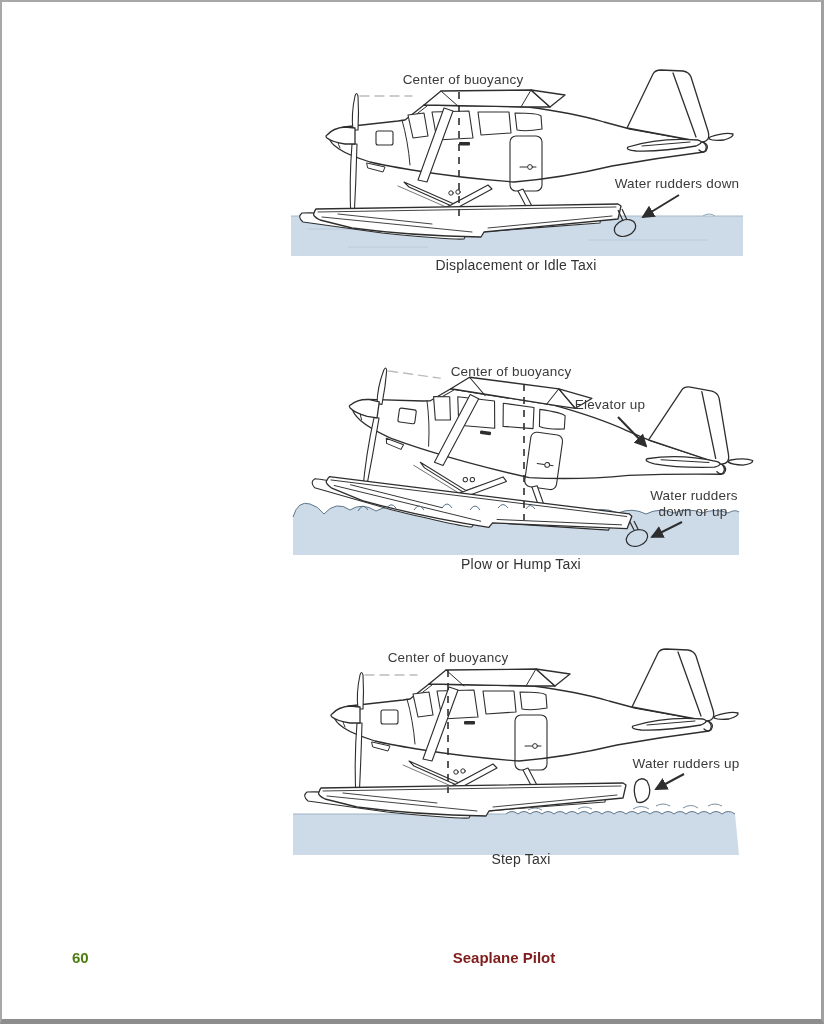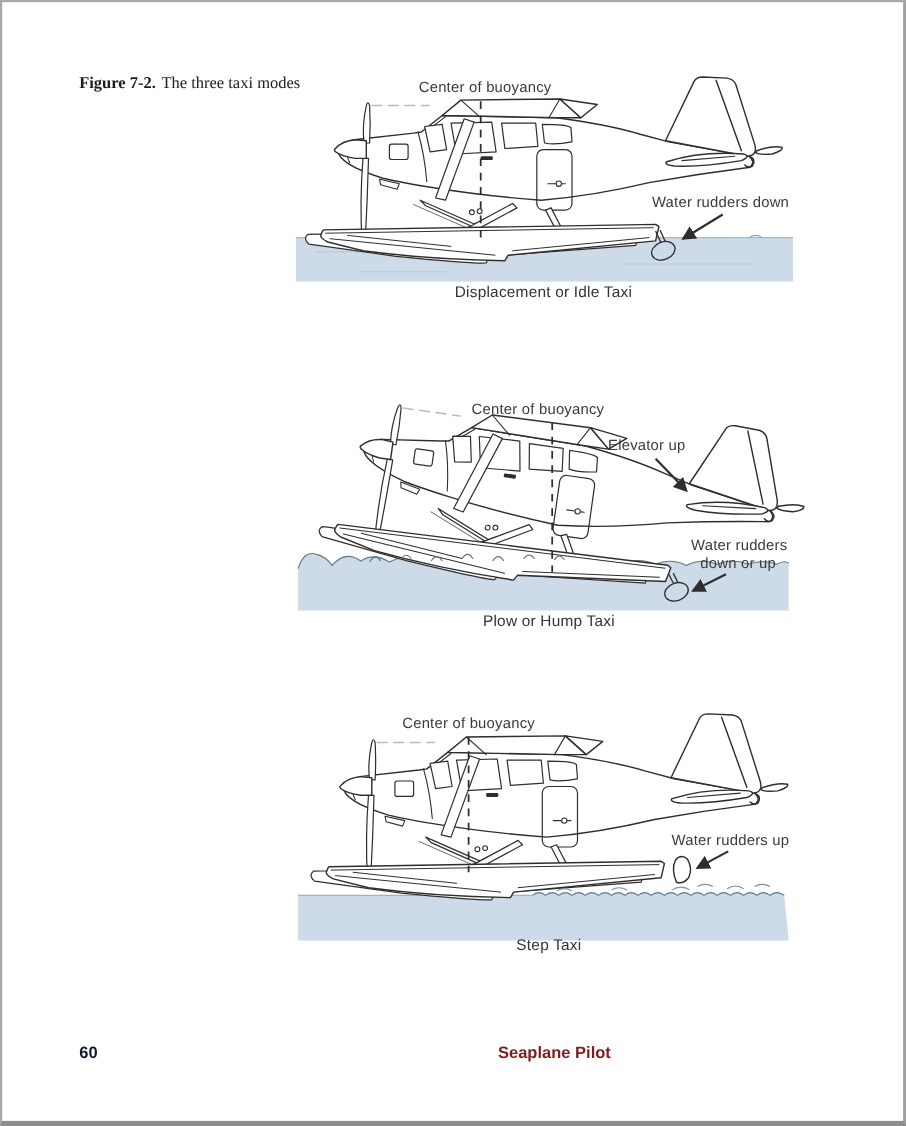--- a/index.html
+++ b/index.html
@@ -7,28 +7,28 @@
     position:relative; width:824px; height:1024px; box-sizing:border-box;
     background:#ffffff; overflow:hidden;
     border:2px solid #a8a8a8; border-bottom:5px solid #8d8d8d; border-right:3px solid #a0a0a0;
     font-family:"Liberation Sans", sans-serif;
   }
   .fig-label {
     position:absolute; left:70px; top:66px;
     font-family:"Liberation Serif", serif; font-size:15px; color:#1c1c1c;
   }
   .fig-label .b { font-weight:bold; margin-right:5px; }
-  .panel { position:absolute; left:264px; }
+  .panel { position:absolute; left:286px; }
   svg text {
     font-family:"Liberation Sans", sans-serif; font-size:13.5px;
     fill:#3a3a3a; letter-spacing:0.2px;
   }
   svg text.cap { font-size:14px; fill:#333333; }
   .footer-num {
-    position:absolute; left:70px; top:947px; font-weight:bold; font-size:15px; color:#0f172a;
+    position:absolute; left:70px; top:947px; font-weight:bold; font-size:15px; color:#4d7c0f;
   }
   .footer-title {
     position:absolute; left:502px; top:947px; transform:translateX(-50%);
     font-weight:bold; font-size:15px; color:#7f1d1d; white-space:nowrap;
   }
 </style>
 </head>
 <body>
 
 <div class="page">
@@ -96,23 +96,20 @@
         <circle cx="146" cy="106" r="2.2" fill="#ffffff" stroke-width="1"></circle>
 
         <path d="M4,123 L306,118 L309,120 L306,133 L172,146 L169,151 Q100,150 40,142 L8,134 Q0,130 2,127 Q3,124 4,123 Z" fill="#ffffff"></path>
         <path d="M6,126 L304,121" stroke-width="0.9"></path>
         <path d="M10,131 L160,146 M176,142 L300,130" stroke-width="0.9"></path>
         <path d="M26,128 L120,138" stroke-width="0.9"></path>
       </g>
     </defs>
   </svg>
 
-  <div class="fig-label">
-    <span class="b">Figure 7-2.</span><span>The three taxi modes</span>
-  </div>
 
   <div class="panel" style="top:62px">
     <svg width="470" height="215" viewBox="0 0 470 215">
       <g>
         <rect x="3" y="152" width="452" height="40" fill="#cddbe9"></rect>
         <path d="M3,152 H455" stroke="#a5bacb" stroke-width="1" fill="none"></path>
         <path d="M20,165 h95 M300,176 h120 M60,183 h80" stroke="#b9cada" stroke-width="1" fill="none"></path>
       </g>
       <use href="#plane" xlink:href="#plane" transform="translate(24,22)"></use>
       <g stroke="#2e2e2e" fill="none" stroke-width="1.2">

